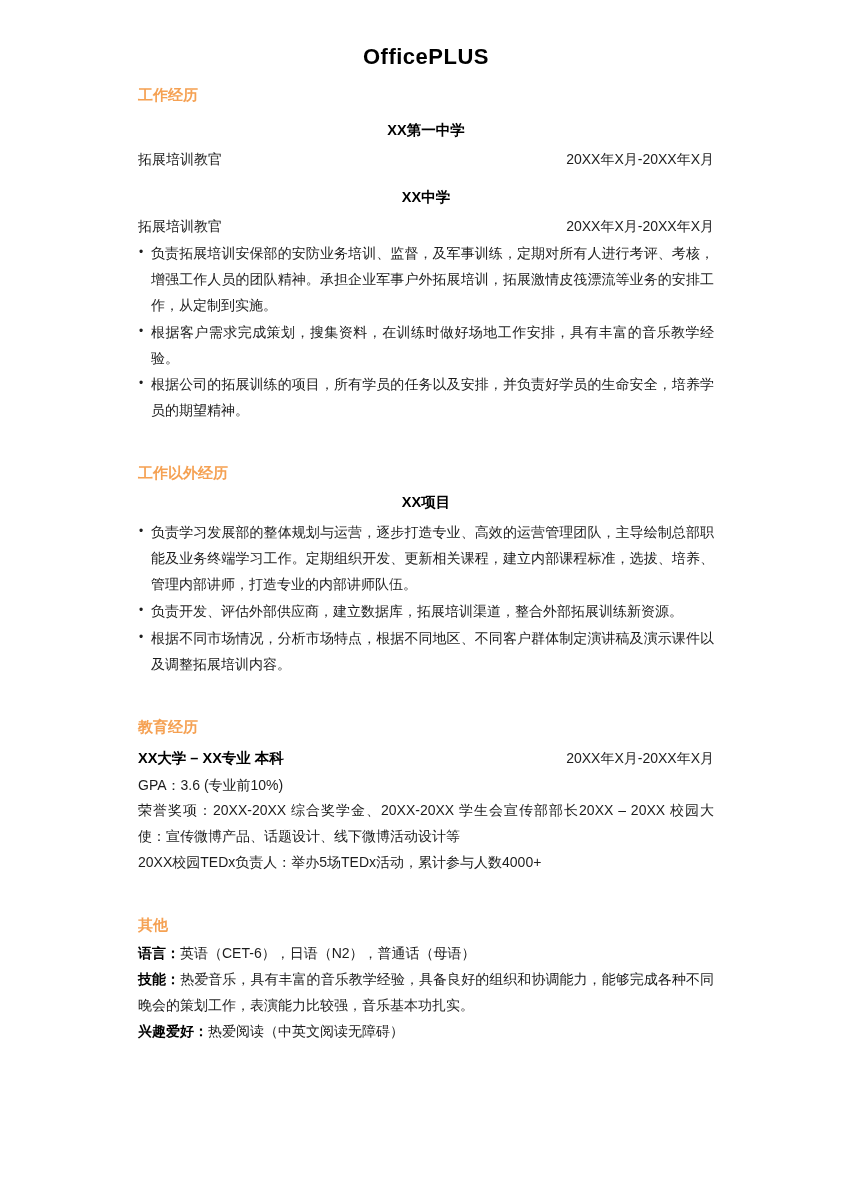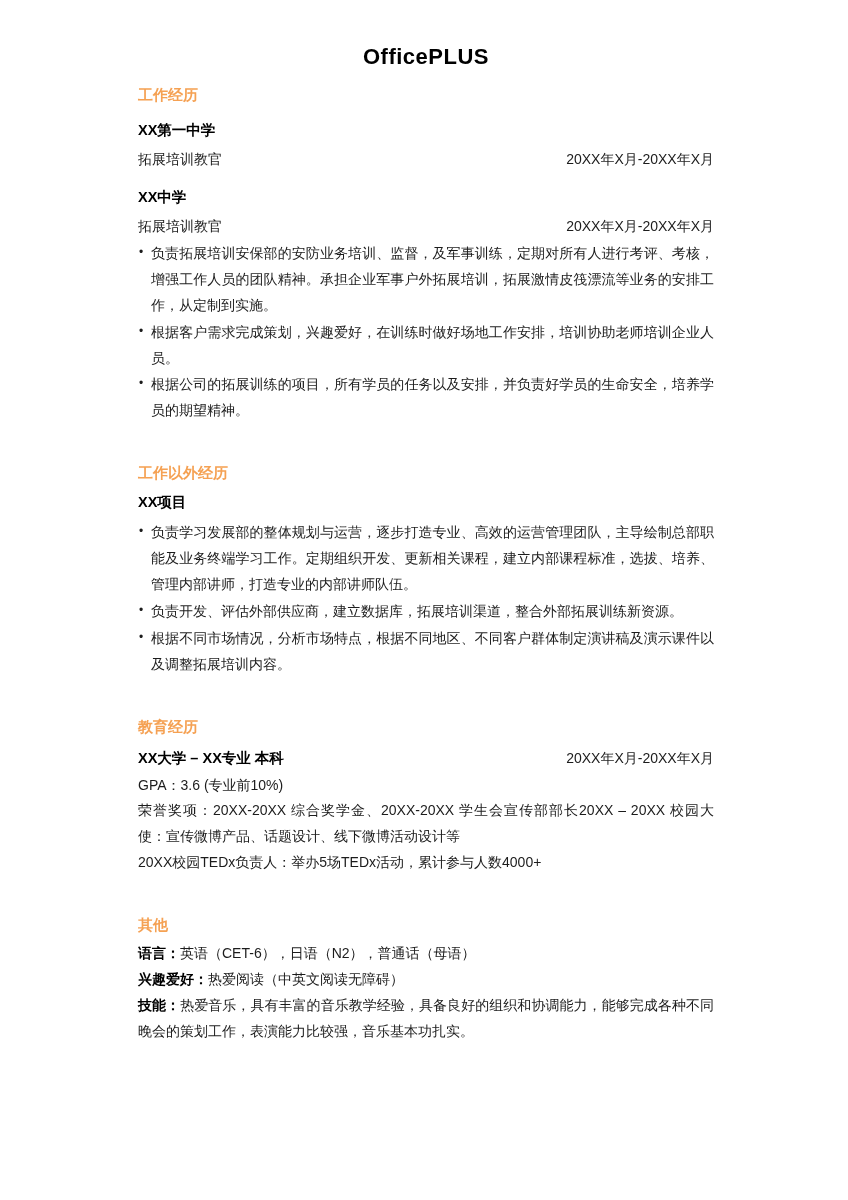--- a/index.html
+++ b/index.html
@@ -36,20 +36,21 @@
     font-weight: bold;
     margin: 0 0 6px 0;
   }
   .gap-lg { margin-top: 40px; }
   .company-name {
     font-weight: bold;
     font-size: 14.5px;
     color: #000000;
     margin: 14px 0 0 0;
     line-height: 1.6;
+    text-align: center;
   }
   .role-row {
     display: flex;
     justify-content: space-between;
     align-items: baseline;
     margin: 6px 0 2px 0;
     line-height: 1.7;
   }
   .role-title { color: #1c1c1c; }
   .role-dates { color: #1c1c1c; }
@@ -94,21 +95,21 @@
       <span class="role-dates">20XX年X月-20XX年X月</span>
     </div>
 
     <p class="company-name">XX中学</p>
     <div class="role-row">
       <span class="role-title">拓展培训教官</span>
       <span class="role-dates">20XX年X月-20XX年X月</span>
     </div>
     <ul class="bullets">
       <li>负责拓展培训安保部的安防业务培训、监督，及军事训练，定期对所有人进行考评、考核，增强工作人员的团队精神。承担企业军事户外拓展培训，拓展激情皮筏漂流等业务的安排工作，从定制到实施。</li>
-      <li class="spaced">根据客户需求完成策划，兴趣爱好，在训练时做好场地工作安排，培训协助老师培训企业人员。</li>
+      <li class="spaced">根据客户需求完成策划，搜集资料，在训练时做好场地工作安排，具有丰富的音乐教学经验。</li>
       <li>根据公司的拓展训练的项目，所有学员的任务以及安排，并负责好学员的生命安全，培养学员的期望精神。</li>
     </ul>
   </div>
 
   <div class="section gap-lg">
     <h2 class="section-heading">工作以外经历</h2>
     <p class="company-name" style="margin-top:8px;">XX项目</p>
     <ul class="bullets" style="margin-top:6px;">
       <li>负责学习发展部的整体规划与运营，逐步打造专业、高效的运营管理团队，主导绘制总部职能及业务终端学习工作。定期组织开发、更新相关课程，建立内部课程标准，选拔、培养、管理内部讲师，打造专业的内部讲师队伍。</li>
       <li class="spaced">负责开发、评估外部供应商，建立数据库，拓展培训渠道，整合外部拓展训练新资源。</li>
@@ -123,17 +124,17 @@
       <span class="role-dates">20XX年X月-20XX年X月</span>
     </div>
     <p class="edu-line">GPA：3.6 (专业前10%)</p>
     <p class="edu-line">荣誉奖项：20XX-20XX 综合奖学金、20XX-20XX 学生会宣传部部长20XX – 20XX 校园大使：宣传微博产品、话题设计、线下微博活动设计等</p>
     <p class="edu-line">20XX校园TEDx负责人：举办5场TEDx活动，累计参与人数4000+</p>
   </div>
 
   <div class="section gap-lg">
     <h2 class="section-heading">其他</h2>
     <p class="other-line"><strong>语言：</strong><span>英语（CET-6），日语（N2），普通话（母语）</span></p>
+    <p class="other-line"><strong>技能：</strong><span>热爱音乐，具有丰富的音乐教学经验，具备良好的组织和协调能力，能够完成各种不同晚会的策划工作，表演能力比较强，音乐基本功扎实。</span></p>
     <p class="other-line"><strong>兴趣爱好：</strong><span>热爱阅读（中英文阅读无障碍）</span></p>
-    <p class="other-line"><strong>技能：</strong><span>热爱音乐，具有丰富的音乐教学经验，具备良好的组织和协调能力，能够完成各种不同晚会的策划工作，表演能力比较强，音乐基本功扎实。</span></p>
   </div>
 
 </div>
 
 </body></html>

